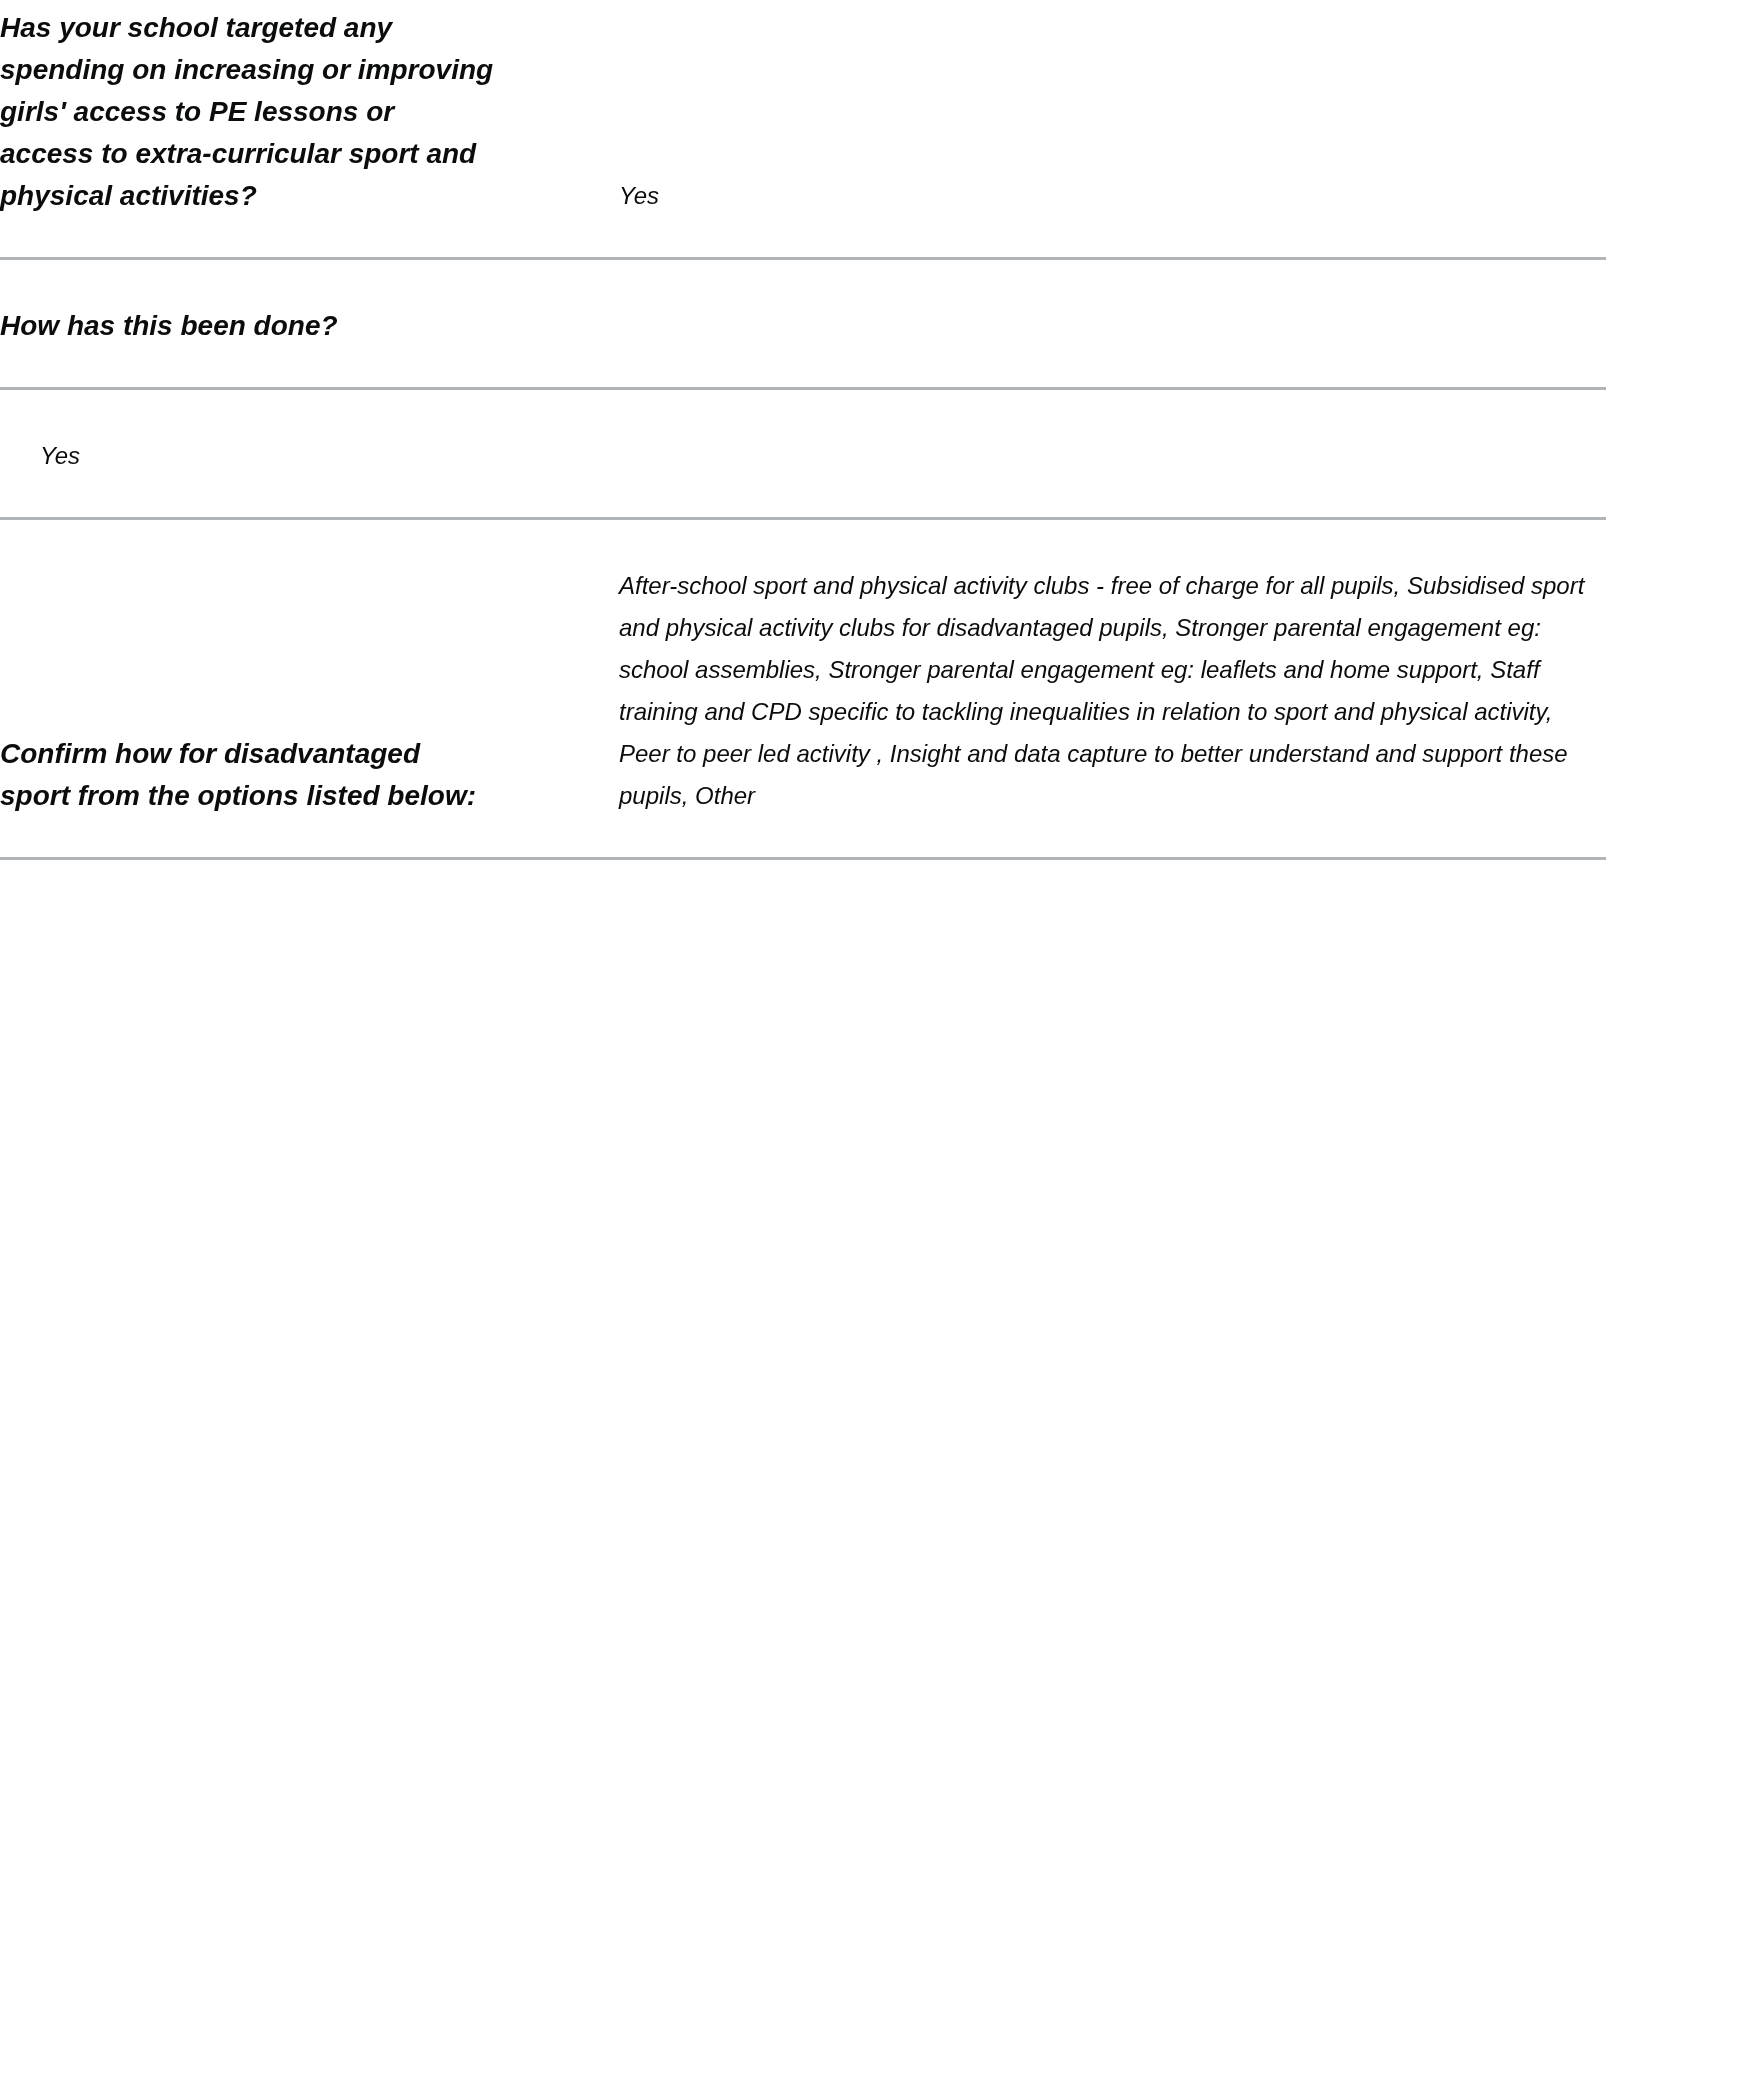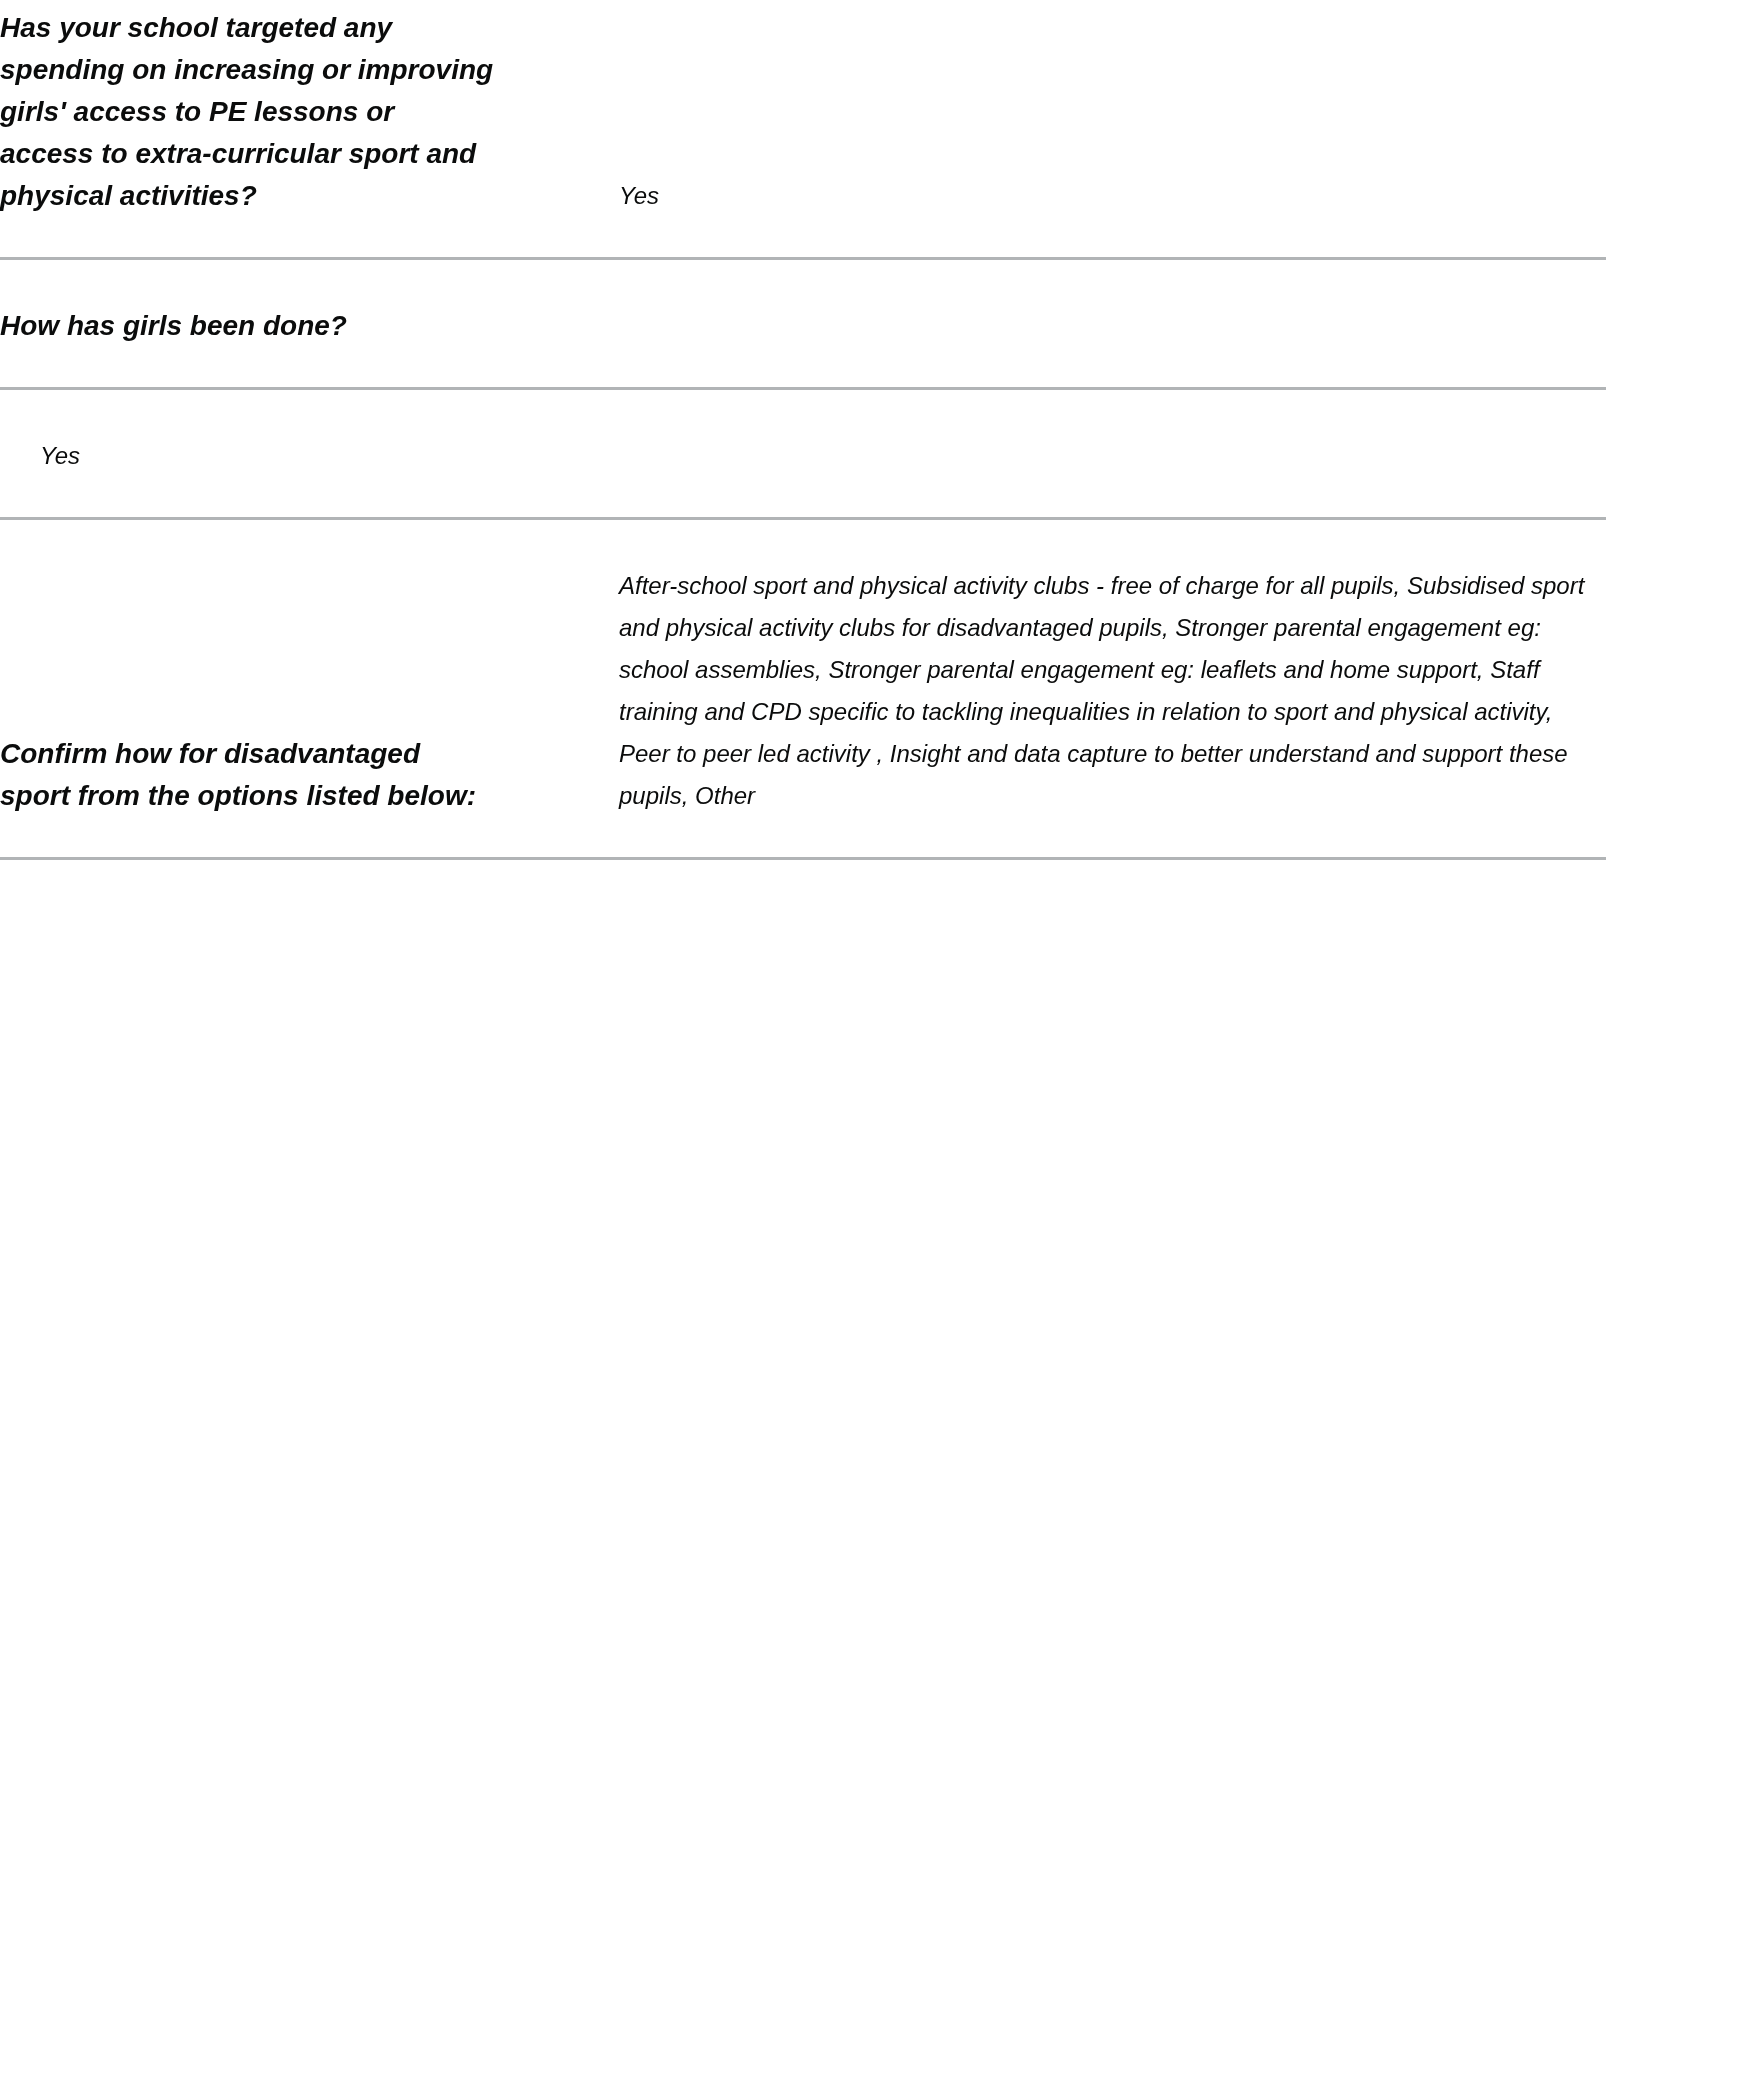--- a/index.html
+++ b/index.html
@@ -48,21 +48,21 @@
 <body>
 
 <dl class="summary-list">
 
   <div class="summary-row">
     <dt class="summary-key">Has your school targeted any spending on increasing or improving girls' access to PE lessons or access to extra-curricular sport and physical activities?</dt>
     <dd class="summary-value">Yes</dd>
   </div>
 
   <div class="summary-row">
-    <dt class="summary-key">How has girls been done?</dt>
+    <dt class="summary-key">How has this been done?</dt>
   </div>
 
   <div class="summary-row">
     <dd class="summary-value">Yes</dd>
   </div>
 
   <div class="summary-row">
     <dt class="summary-key">Confirm how for disadvantaged sport from the options listed below:</dt>
     <dd class="summary-value">After-school sport and physical activity clubs - free of charge for all pupils, Subsidised sport and physical activity clubs for disadvantaged pupils, Stronger parental engagement eg: school assemblies, Stronger parental engagement eg: leaflets and home support, Staff training and CPD specific to tackling inequalities in relation to sport and physical activity, Peer to peer led activity , Insight and data capture to better understand and support these pupils, Other</dd>
   </div>

